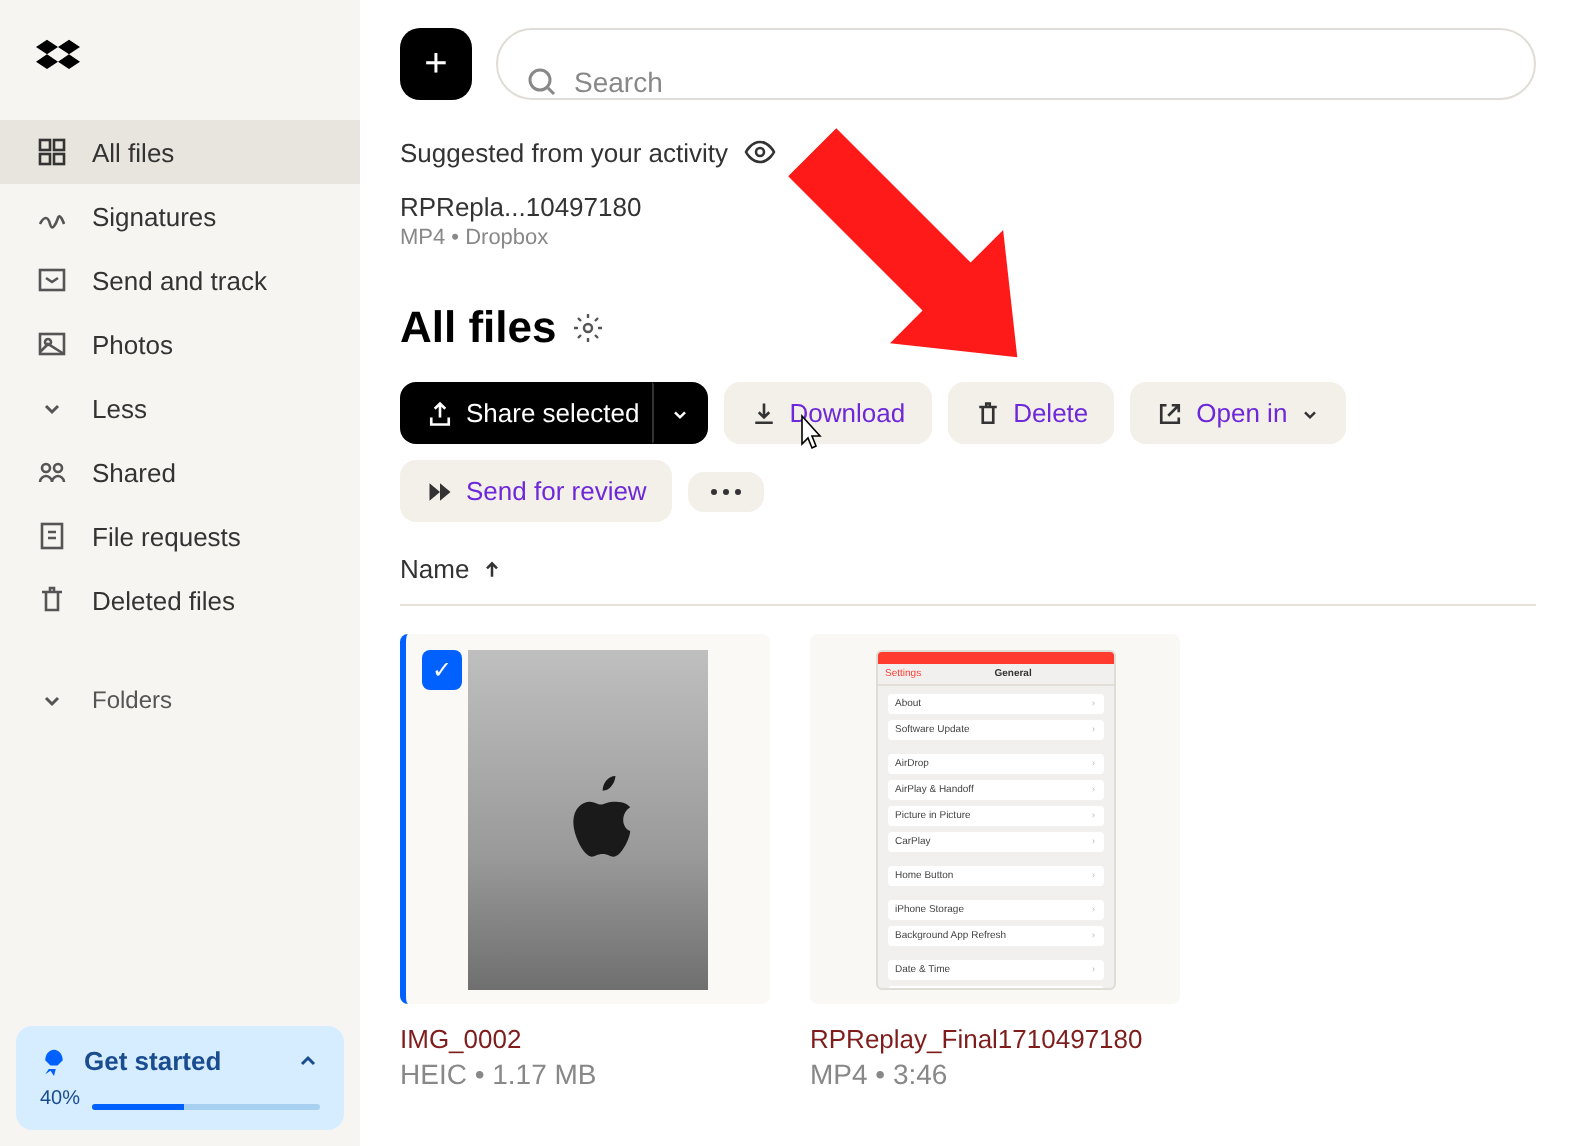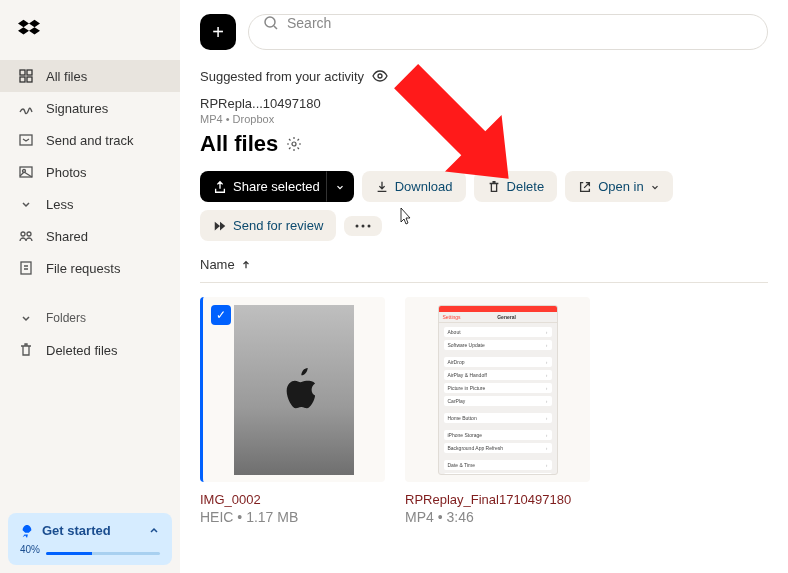--- a/index.html
+++ b/index.html
@@ -13,29 +13,29 @@
 .nav-item.folders { margin-top: 18px; font-size: 12px; color: #555; }
 .get-started { margin: auto 8px 8px 8px; background: #d6ecff; border-radius: 8px; padding: 10px 12px; }
 .gs-row { display: flex; align-items: center; gap: 8px; font-size: 13px; font-weight: 600; color: #1a4d8f; }
 .gs-row .chev { margin-left: auto; }
 .gs-bar-row { display: flex; align-items: flex-end; gap: 6px; margin-top: 6px; font-size: 10px; color: #1a4d8f; }
 .gs-bar { flex: 1; height: 3px; background: #a8d0f0; border-radius: 2px; overflow: hidden; }
 .gs-fill { height: 100%; background: #0061fe; width: 40%; }
 .main { flex: 1; padding: 14px 20px 0 20px; overflow: hidden; position: relative; }
 .topbar { display: flex; align-items: center; gap: 12px; margin-bottom: 18px; }
 .add-btn { width: 36px; height: 36px; background: #000; color: #fff; border-radius: 10px; display: flex; align-items: center; justify-content: center; font-size: 20px; cursor: pointer; }
-.search { flex: 1; height: 36px; border: 1px solid #e0ddd8; border-radius: 18px; display: flex; align-items: flex-start; padding: 0 14px; color: #888; font-size: 14px; gap: 8px; }
+.search { flex: 1; height: 36px; border: 1px solid #e0ddd8; border-radius: 18px; display: flex; align-items: flex-end; padding: 0 14px; color: #888; font-size: 14px; gap: 8px; }
 .suggested { display: flex; align-items: center; gap: 8px; font-size: 13px; color: #333; margin-bottom: 12px; }
-.sug-card { margin-bottom: 6px; }
+.sug-card { margin-bottom: 26px; }
 .sug-title { font-size: 13px; color: #333; }
 .sug-meta { font-size: 11px; color: #888; margin-top: 2px; }
 .heading-row { display: flex; align-items: center; gap: 8px; margin-bottom: 14px; }
 .heading { font-size: 22px; font-weight: 700; }
 .actions { display: flex; align-items: center; gap: 8px; margin-bottom: 16px; flex-wrap: wrap; }
-.btn { display: flex; align-items: center; gap: 6px; padding: 7px 12px; border-radius: 8px; font-size: 13px; cursor: pointer; border: 1px solid transparent; background: #f3efe9; color: #0c4a6e; font-weight: 500; }
+.btn { display: flex; align-items: center; gap: 6px; padding: 7px 12px; border-radius: 8px; font-size: 13px; cursor: pointer; border: 1px solid transparent; background: #f3efe9; color: #6d28d9; font-weight: 500; }
 .btn.primary { background: #000; color: #fff; border-radius: 8px 0 0 8px; }
 .btn.caret { background: #000; color: #fff; padding: 7px 8px; border-radius: 0 8px 8px 0; margin-left: -7px; border-left: 1px solid #333; }
 .btn.overflow { padding: 7px 10px; }
 .sort-row { display: flex; align-items: center; gap: 6px; font-size: 13px; color: #333; padding-bottom: 10px; border-bottom: 1px solid #e6e2db; margin-bottom: 14px; }
 .grid { display: flex; gap: 20px; }
 .file { width: 185px; }
 .thumb { position: relative; width: 185px; height: 185px; background: #faf8f5; border-radius: 4px; display: flex; align-items: center; justify-content: center; overflow: hidden; }
 .thumb.selected { border-left: 3px solid #0061fe; background:#fbf9f6; }
 .check { position: absolute; top: 8px; left: 8px; width: 20px; height: 20px; background: #0061fe; border-radius: 4px; display: flex; align-items: center; justify-content: center; color: #fff; font-size: 12px; }
 .apple-img { width: 120px; height: 170px; background: linear-gradient(180deg,#bfbfbf 0%, #9a9a9a 60%, #6f6f6f 100%); display: flex; align-items: center; justify-content: center; }
@@ -122,35 +122,35 @@
     </li>
     <li class="nav-item">
       <span class="icon">
           <svg width="16" height="16" viewBox="0 0 16 16" fill="none" stroke="#555" stroke-width="1.3">
             <rect x="3" y="2" width="10" height="12"></rect>
             <path d="M6 6h4M6 9h4"></path>
           </svg>
         </span>
       <span>File requests</span>
     </li>
+    <li class="nav-item">
+      <span class="icon">
+          <svg width="16" height="16" viewBox="0 0 16 16" fill="none" stroke="#555" stroke-width="1.3">
+            <path d="M3 4h10M5 4v9h6V4M7 4V2h2v2"></path>
+          </svg>
+        </span>
+      <span>Deleted files</span>
+    </li>
     <li class="nav-item folders">
       <span class="icon">
           <svg width="12" height="12" viewBox="0 0 12 12" fill="none" stroke="#555" stroke-width="1.5">
             <path d="M3 5l3 3 3-3"></path>
           </svg>
         </span>
       <span>Folders</span>
-    </li>
-    <li class="nav-item">
-      <span class="icon">
-          <svg width="16" height="16" viewBox="0 0 16 16" fill="none" stroke="#555" stroke-width="1.3">
-            <path d="M3 4h10M5 4v9h6V4M7 4V2h2v2"></path>
-          </svg>
-        </span>
-      <span>Deleted files</span>
     </li>
   </ul>
   <div class="get-started">
     <div class="gs-row">
       <span>
           <svg width="14" height="14" viewBox="0 0 16 16" fill="#0061fe">
             <path d="M8 1c3 0 5 3 5 6l-3 3H6L3 7c0-3 2-6 5-6zm-3 11l-2 3 3-2 2 3 1-4-4 0z"></path>
           </svg>
         </span>
       <span>Get started</span>

